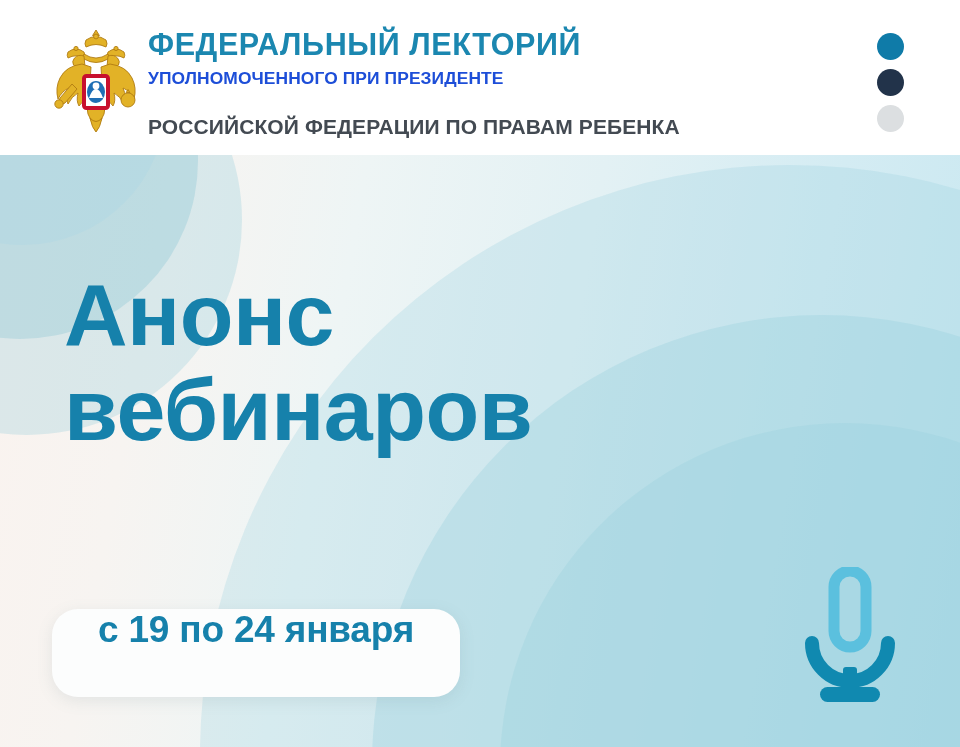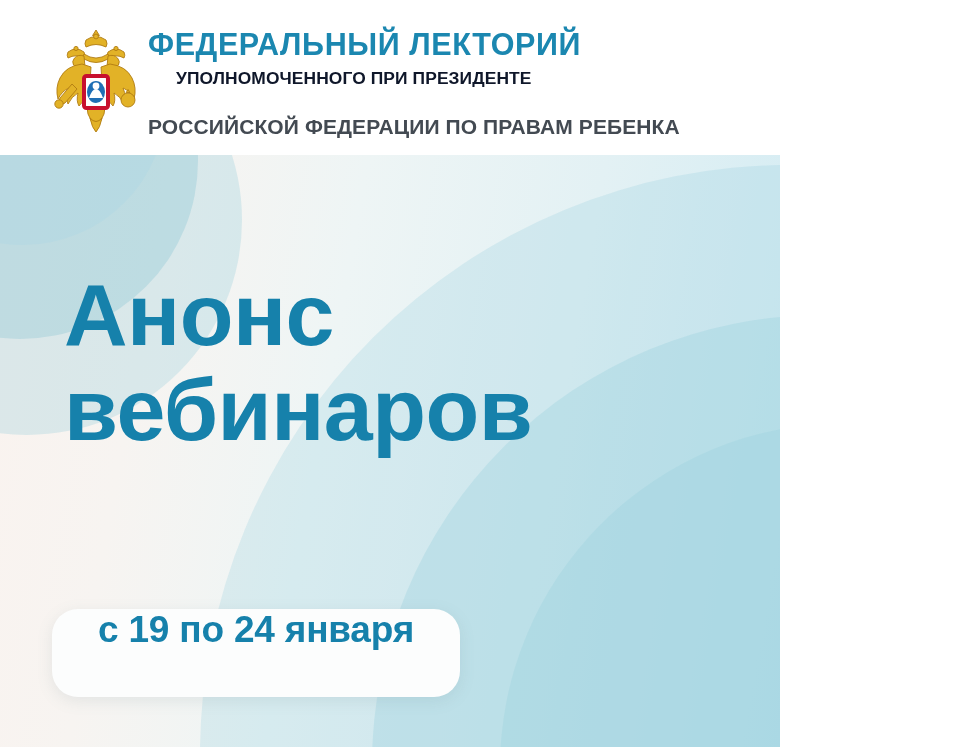--- a/index.html
+++ b/index.html
@@ -6,21 +6,21 @@
     margin: 0;
     padding: 0;
     background: #ffffff;
   }
   body {
     font-family: "Liberation Sans", "DejaVu Sans", sans-serif;
   }
 
   #poster {
     position: relative;
-    width: 780px;
+    width: 960px;
     height: 747px;
     overflow: hidden;
     background: #ffffff;
   }
 
   
   .header {
     position: absolute;
     left: 0; top: 0;
     width: 960px;
@@ -46,28 +46,27 @@
   }
   .org-title {
     color: #1b87b0;
     font-size: 30.5px;
     font-weight: bold;
     letter-spacing: 0.6px;
     line-height: 1.05;
     white-space: nowrap;
   }
   .org-sub {
-    color: #0f172a;
+    color: #1d4ed8;
     font-size: 17.4px;
     font-weight: bold;
     letter-spacing: 0.1px;
     line-height: 1.33;
     white-space: nowrap;
     margin-top: 7px;
-    margin-left: 28px;
   }
   .org-sub2 {
     color: #434a52;
     font-size: 21px;
     font-weight: bold;
     letter-spacing: 0.1px;
     line-height: 1.33;
     white-space: nowrap;
     margin-top: 23px;
   }

